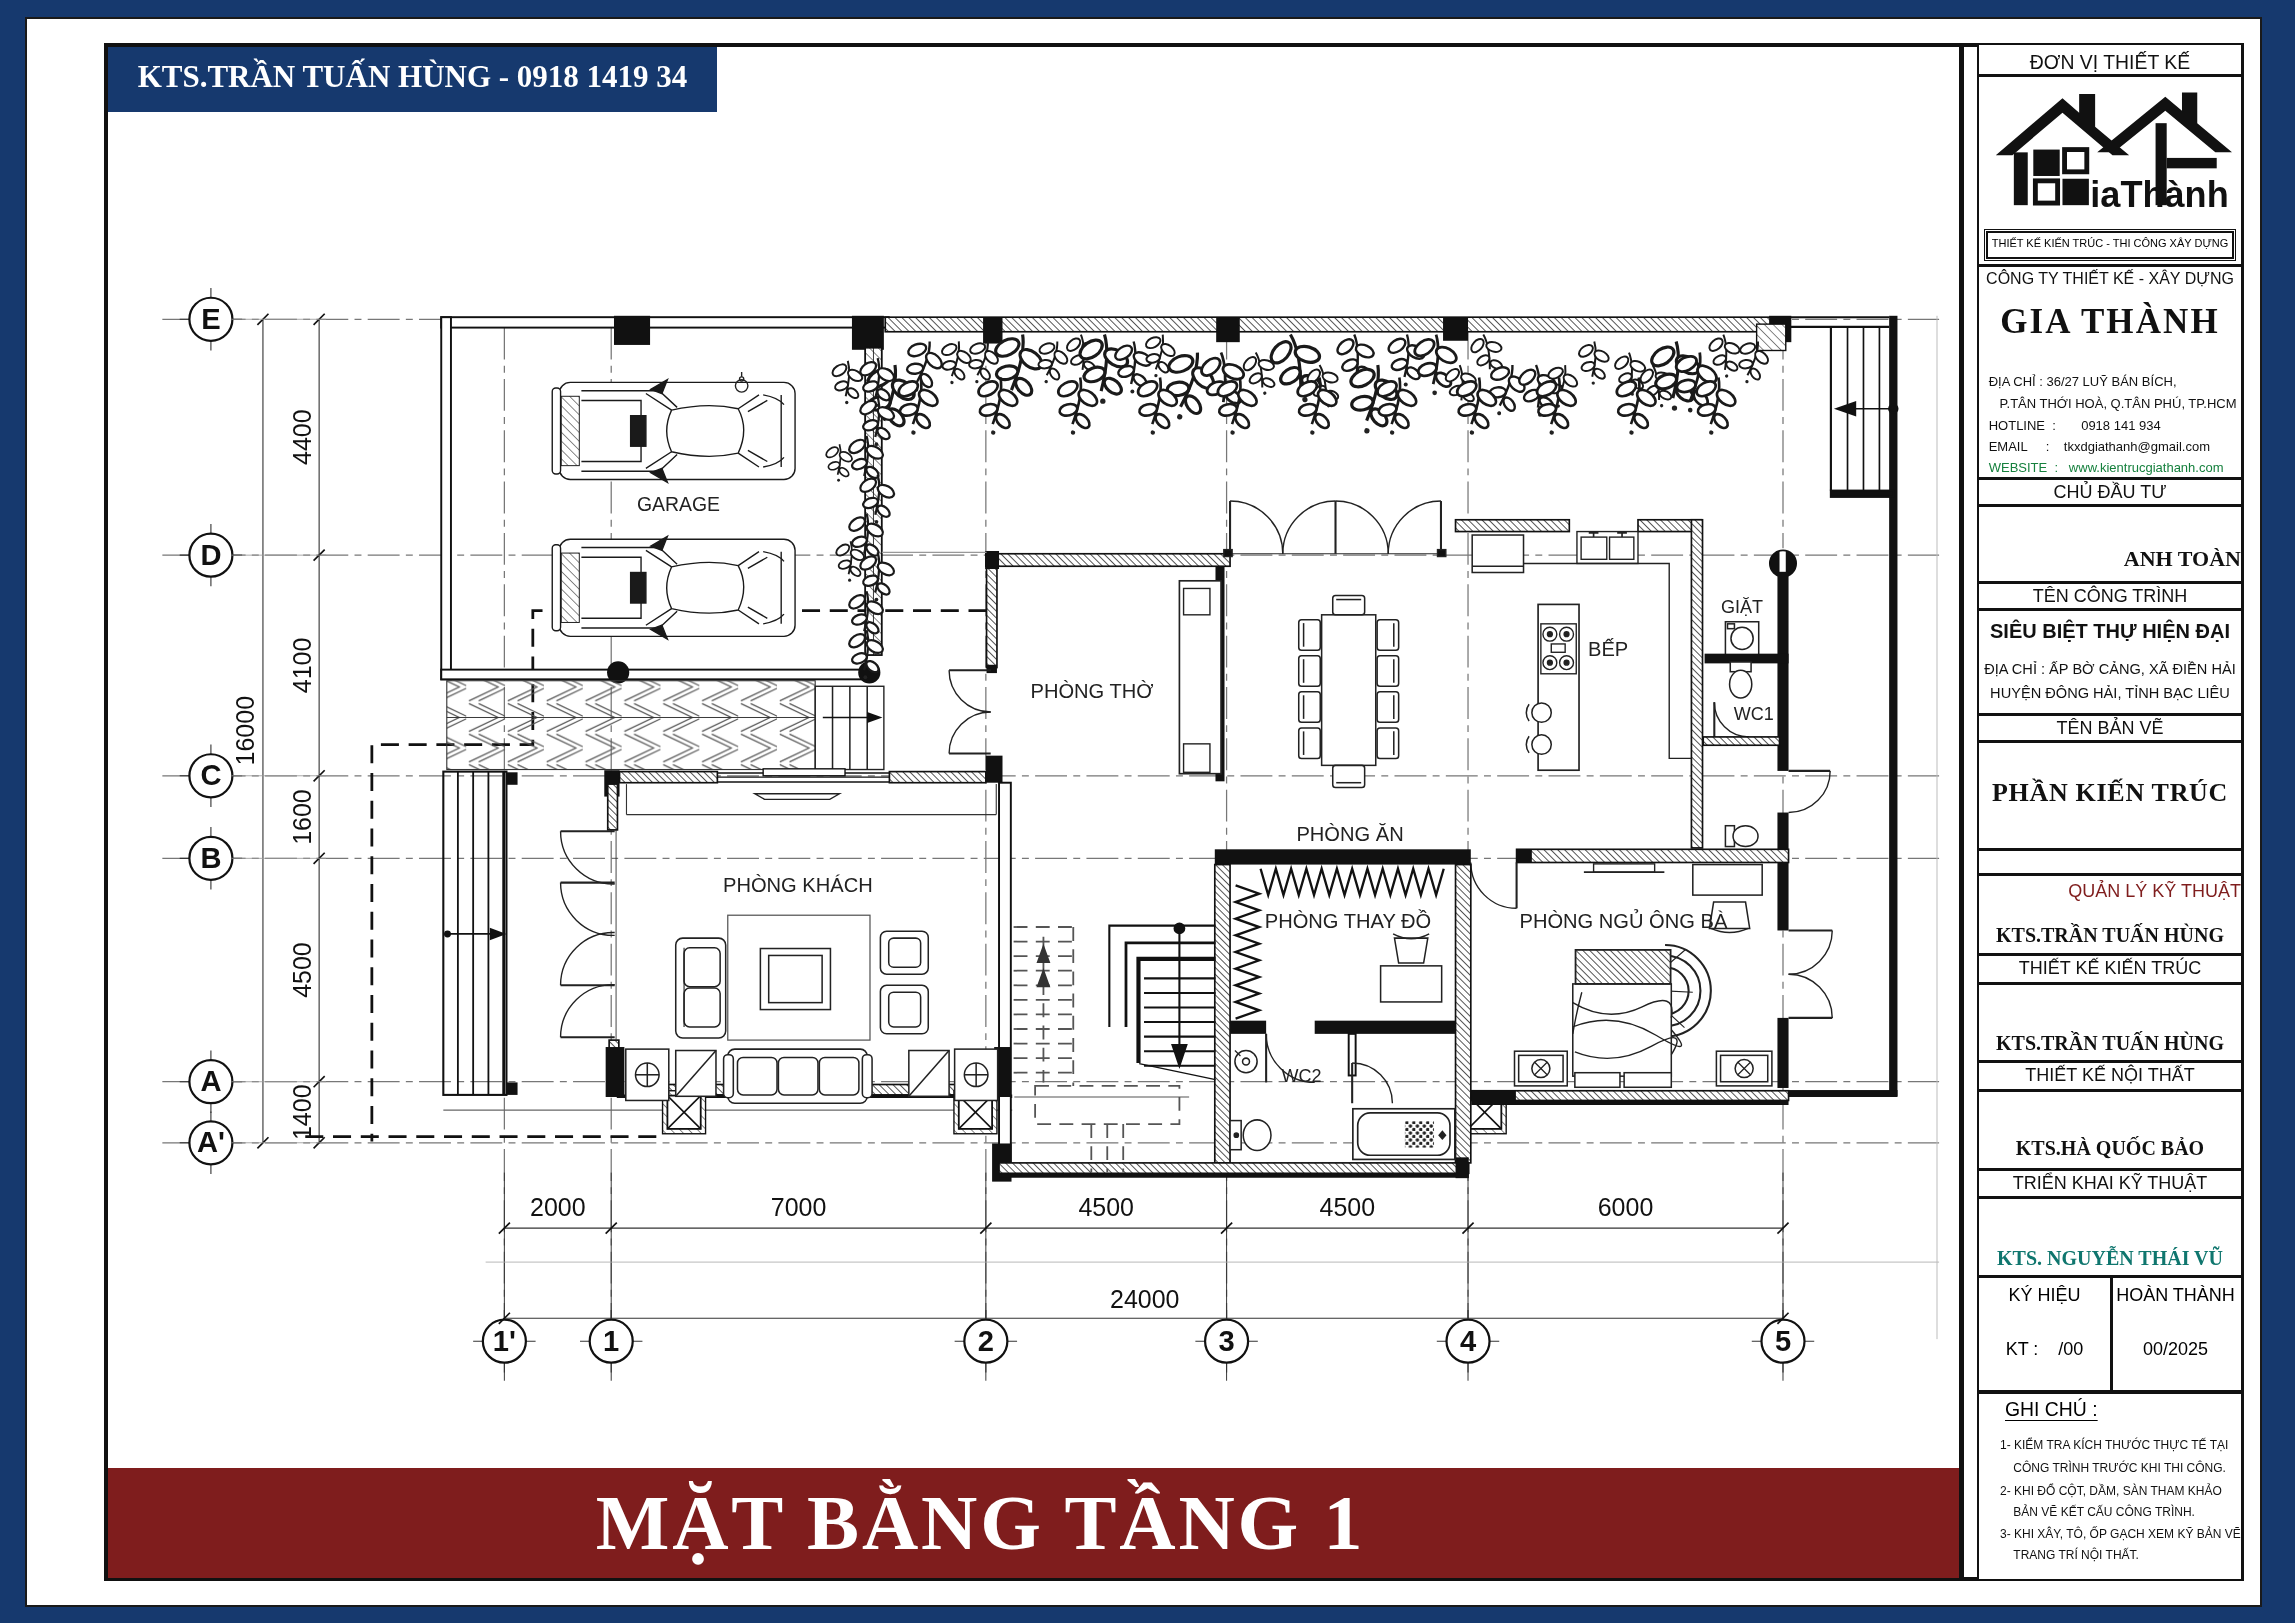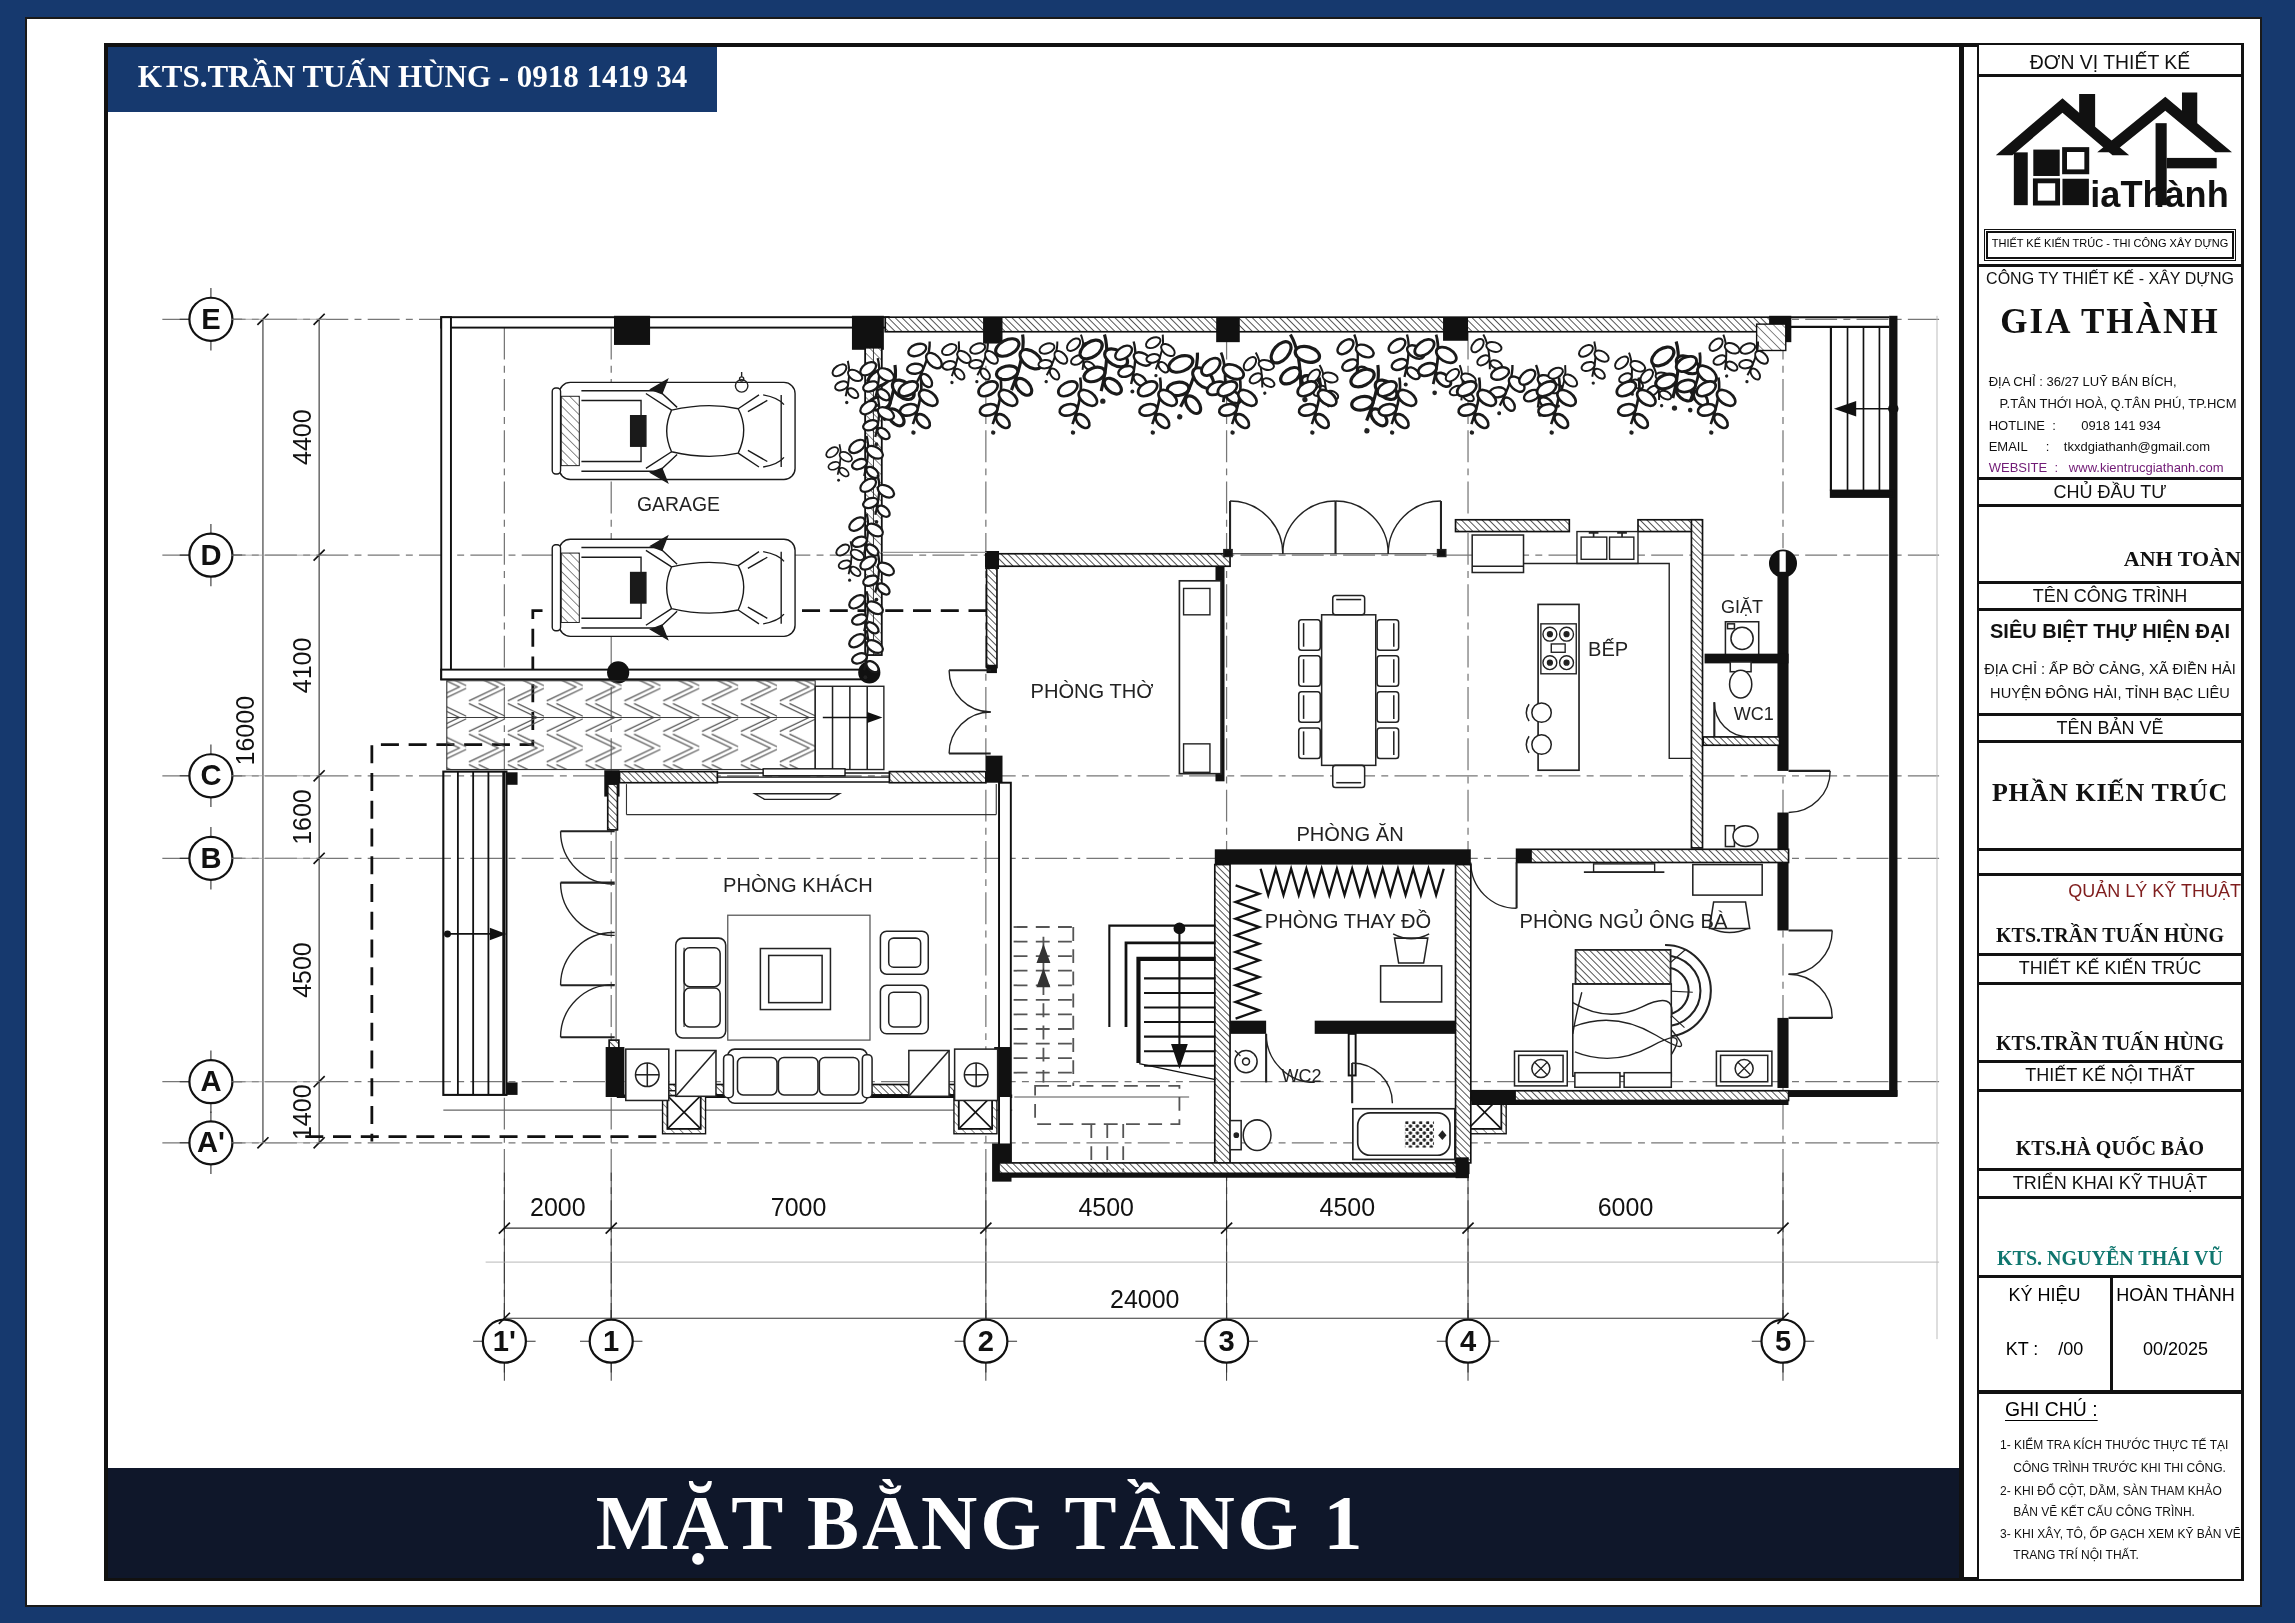--- a/index.html
+++ b/index.html
@@ -836,21 +836,21 @@
 
 <text x="1943" y="1338" font-size="29" fill="#222" text-anchor="middle" font-family="Liberation Sans, sans-serif">PHÒNG THAY ĐỒ</text>
 
 <text x="2340" y="1338" font-size="29" fill="#222" text-anchor="middle" font-family="Liberation Sans, sans-serif">PHÒNG NGỦ ÔNG BÀ</text>
 
 <text x="1876" y="1560" font-size="26" fill="#222" text-anchor="middle" font-family="Liberation Sans, sans-serif">WC2</text>
 </svg>
 
 <div style="position:absolute;left:108px;top:47px;width:609px;height:65px;background:#16396e;color:#fff;font-family:'Liberation Serif',serif;font-weight:bold;font-size:31px;text-align:center;line-height:60px;white-space:nowrap">KTS.TRẦN TUẤN HÙNG - 0918 1419 34</div>
 
-<div style="position:absolute;left:108px;top:1468px;width:1851px;height:110px;background:#0f172a;color:#fff;font-family:'Liberation Serif',serif;font-weight:bold;font-size:78px;letter-spacing:2.8px;text-align:center;line-height:110px;white-space:nowrap"><span style="position:relative;left:-53px">MẶT BẰNG TẦNG 1</span></div>
+<div style="position:absolute;left:108px;top:1468px;width:1851px;height:110px;background:#7f1d1d;color:#fff;font-family:'Liberation Serif',serif;font-weight:bold;font-size:78px;letter-spacing:2.8px;text-align:center;line-height:110px;white-space:nowrap"><span style="position:relative;left:-53px">MẶT BẰNG TẦNG 1</span></div>
 
 <div style="position:absolute;left:1977px;top:43px;width:266px;height:1538px;border:2.8px solid #111;box-sizing:border-box;background:#fff">
 <div style="position:absolute;left:0;right:0;top:5.6px;text-align:center;font-family:'Liberation Sans',sans-serif;font-size:19.4px;font-weight:500;letter-spacing:0px;color:#111;white-space:nowrap">ĐƠN VỊ THIẾT KẾ</div>
 <div style="position:absolute;left:0;right:0;top:29px;height:2.8px;background:#111"></div>
 <svg style="position:absolute;left:14px;top:35px" width="239" height="160" viewBox="0 0 344 230">
 <g fill="#111">
 <path d="M4,108 L100,26 L124,47 L124,20 L147,20 L147,67 L196,108 L172,108 L100,47 L28,108 Z"></path>
 <rect x="30" y="104" width="20" height="76"></rect>
 <rect x="58" y="100" width="38" height="38"></rect>
 <rect x="103" y="100" width="32" height="32" fill="none" stroke="#111" stroke-width="7"></rect>
@@ -863,21 +863,21 @@
 </g>
     </svg>
 <div style="position:absolute;left:7px;right:7px;top:186px;height:23.6px;border:2.1px solid #111;outline:1.4px solid #111;outline-offset:1.4px;text-align:center;font-family:'Liberation Sans',sans-serif;font-size:11px;font-weight:500;line-height:21.5px;white-space:nowrap">THIẾT KẾ KIẾN TRÚC - THI CÔNG XÂY DỰNG</div>
 <div style="position:absolute;left:0;right:0;top:219px;height:2.8px;background:#111"></div>
 <div style="position:absolute;left:0;right:0;top:225px;text-align:center;font-family:'Liberation Sans',sans-serif;font-size:16px;font-weight:400;letter-spacing:0px;color:#111;white-space:nowrap">CÔNG TY THIẾT KẾ - XÂY DỰNG</div>
 <div style="position:absolute;left:0;right:0;top:257px;text-align:center;font-family:'Liberation Serif',serif;font-size:35px;font-weight:700;letter-spacing:2.1px;color:#111;white-space:nowrap">GIA THÀNH</div>
 <div style="position:absolute;left:9.7px;top:329px;font-family:'Liberation Sans',sans-serif;font-size:13px;color:#111;white-space:nowrap">ĐỊA CHỈ : 36/27 LUỸ BÁN BÍCH,</div>
 <div style="position:absolute;left:9.7px;top:351px;font-family:'Liberation Sans',sans-serif;font-size:13px;color:#111;white-space:nowrap">&nbsp;&nbsp;&nbsp;P.TÂN THỚI HOÀ, Q.TÂN PHÚ, TP.HCM</div>
 <div style="position:absolute;left:9.7px;top:373px;font-family:'Liberation Sans',sans-serif;font-size:13px;color:#111;white-space:nowrap">HOTLINE&nbsp;&nbsp;:&nbsp;&nbsp;&nbsp;&nbsp;&nbsp;&nbsp;&nbsp;0918 141 934</div>
 <div style="position:absolute;left:9.7px;top:394px;font-family:'Liberation Sans',sans-serif;font-size:13px;color:#111;white-space:nowrap">EMAIL&nbsp;&nbsp;&nbsp;&nbsp;&nbsp;:&nbsp;&nbsp;&nbsp;&nbsp;tkxdgiathanh@gmail.com</div>
-<div style="position:absolute;left:9.7px;top:415px;font-family:'Liberation Sans',sans-serif;font-size:13px;color:#701a75;white-space:nowrap">WEBSITE&nbsp;&nbsp;:&nbsp;&nbsp;&nbsp;www.kientrucgiathanh.com</div>
+<div style="position:absolute;left:9.7px;top:415px;font-family:'Liberation Sans',sans-serif;font-size:13px;color:#15803d;white-space:nowrap">WEBSITE&nbsp;&nbsp;:&nbsp;&nbsp;&nbsp;www.kientrucgiathanh.com</div>
 <div style="position:absolute;left:0;right:0;top:432px;height:2.8px;background:#111"></div>
 <div style="position:absolute;left:0;right:0;top:437px;text-align:center;font-family:'Liberation Sans',sans-serif;font-size:18px;font-weight:400;letter-spacing:0px;color:#111;white-space:nowrap">CHỦ ĐẦU TƯ</div>
 <div style="position:absolute;left:0;right:0;top:459px;height:2.8px;background:#111"></div>
 <div style="position:absolute;left:0;right:0;top:501px;text-align:right;font-family:'Liberation Serif',serif;font-size:22px;font-weight:700;letter-spacing:0px;color:#111;white-space:nowrap">ANH TOÀN</div>
 <div style="position:absolute;left:0;right:0;top:536px;height:2.8px;background:#111"></div>
 <div style="position:absolute;left:0;right:0;top:541px;text-align:center;font-family:'Liberation Sans',sans-serif;font-size:18px;font-weight:400;letter-spacing:0px;color:#111;white-space:nowrap">TÊN CÔNG TRÌNH</div>
 <div style="position:absolute;left:0;right:0;top:563px;height:2.8px;background:#111"></div>
 <div style="position:absolute;left:0;right:0;top:575px;text-align:center;font-family:'Liberation Sans',sans-serif;font-size:20px;font-weight:700;letter-spacing:0px;color:#111;white-space:nowrap">SIÊU BIỆT THỰ HIỆN ĐẠI</div>
 <div style="position:absolute;left:0;right:0;top:616px;text-align:center;font-family:'Liberation Sans',sans-serif;font-size:14.6px;font-weight:400;letter-spacing:0px;color:#111;white-space:nowrap">ĐỊA CHỈ : ẤP BỜ CẢNG, XÃ ĐIỀN HẢI</div>
 <div style="position:absolute;left:0;right:0;top:640px;text-align:center;font-family:'Liberation Sans',sans-serif;font-size:14.6px;font-weight:400;letter-spacing:0px;color:#111;white-space:nowrap">HUYỆN ĐÔNG HẢI, TỈNH BẠC LIÊU</div>

